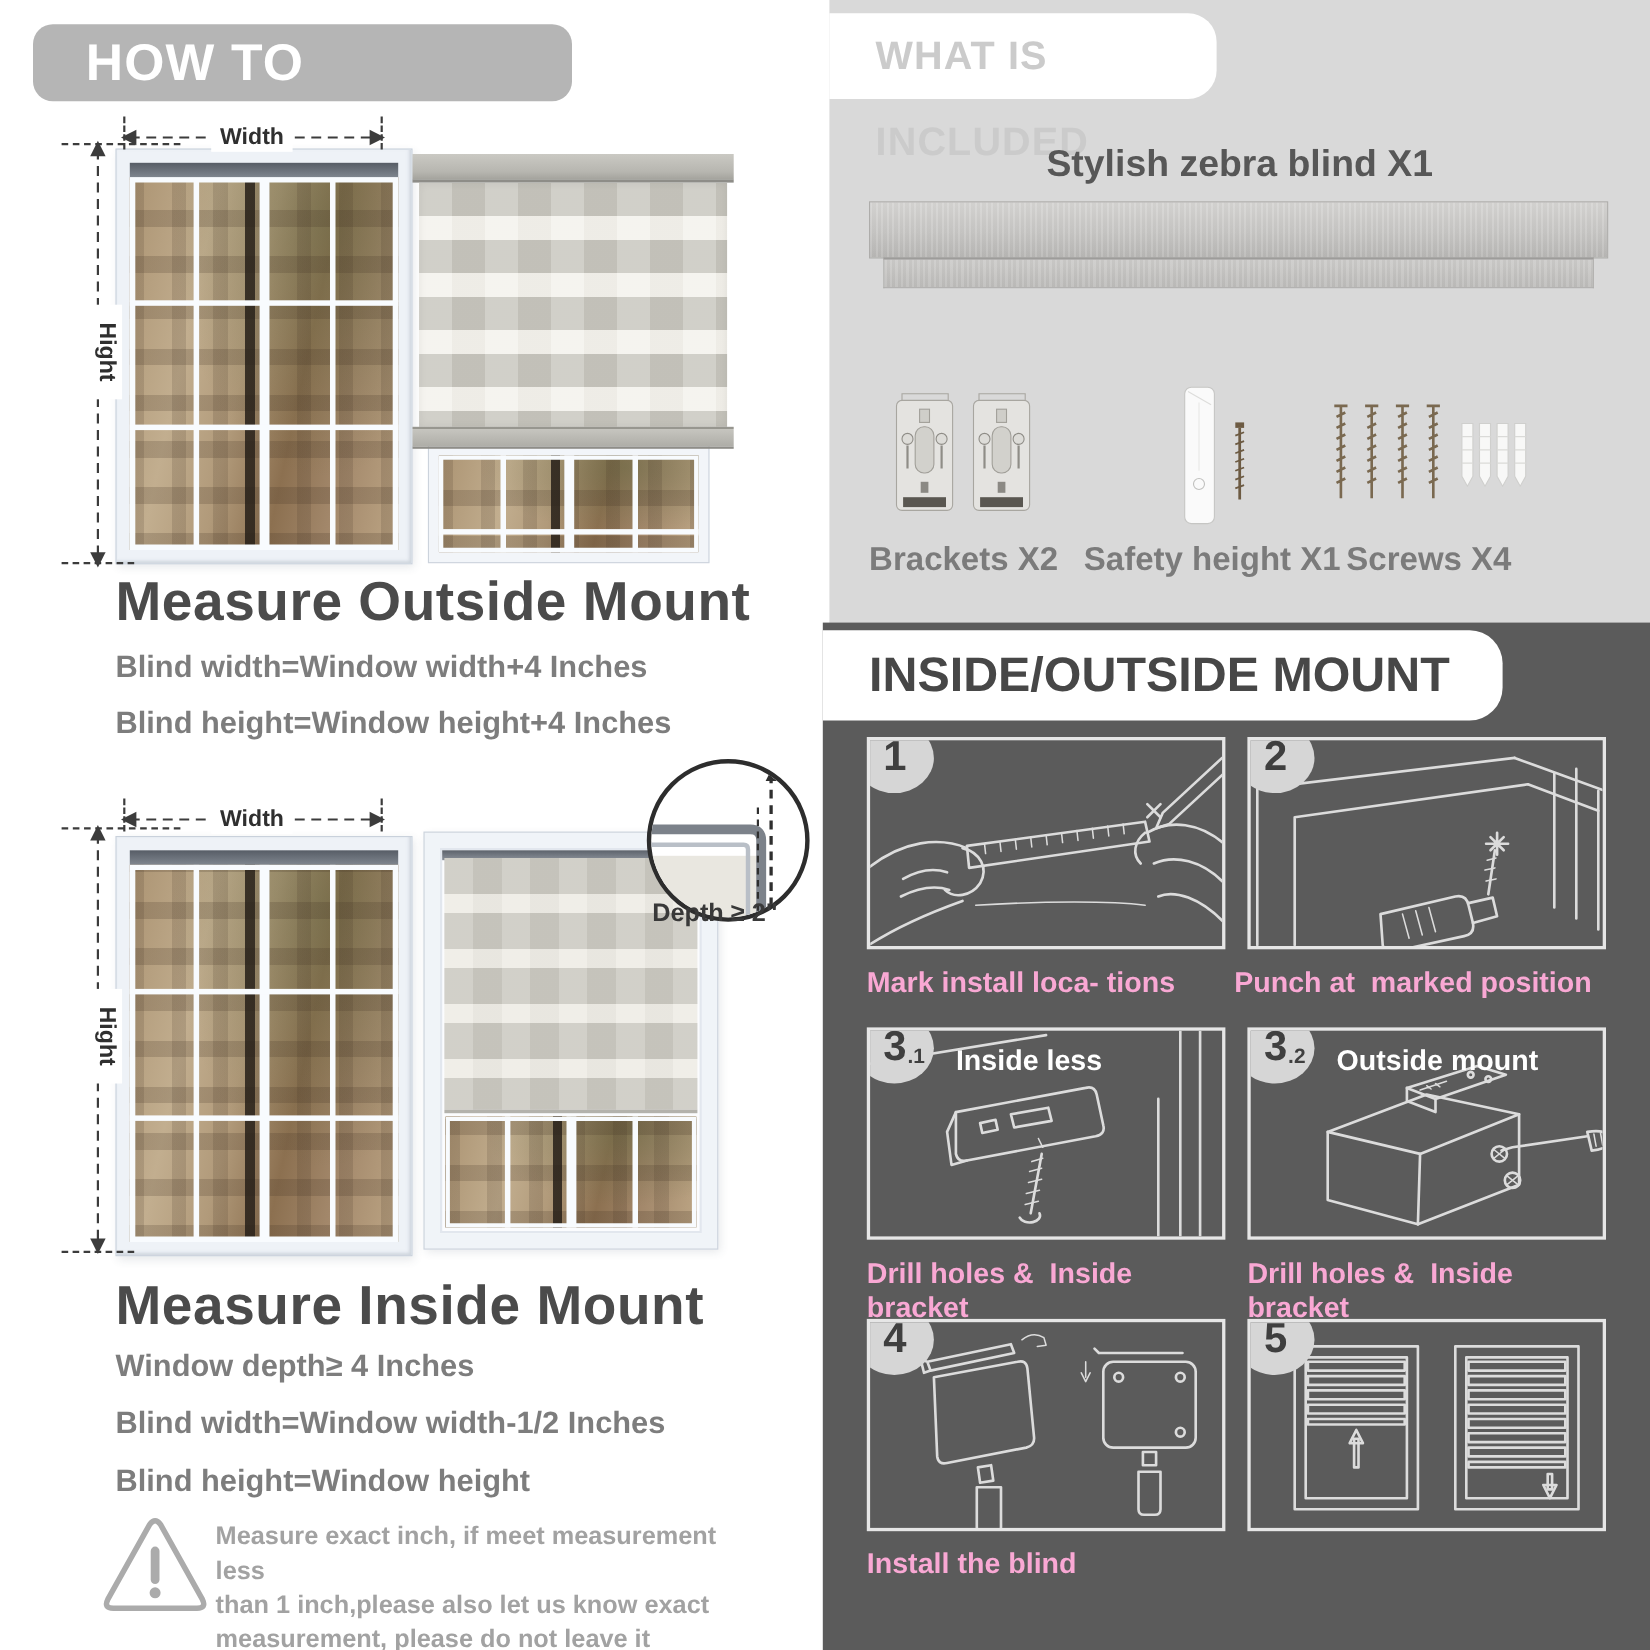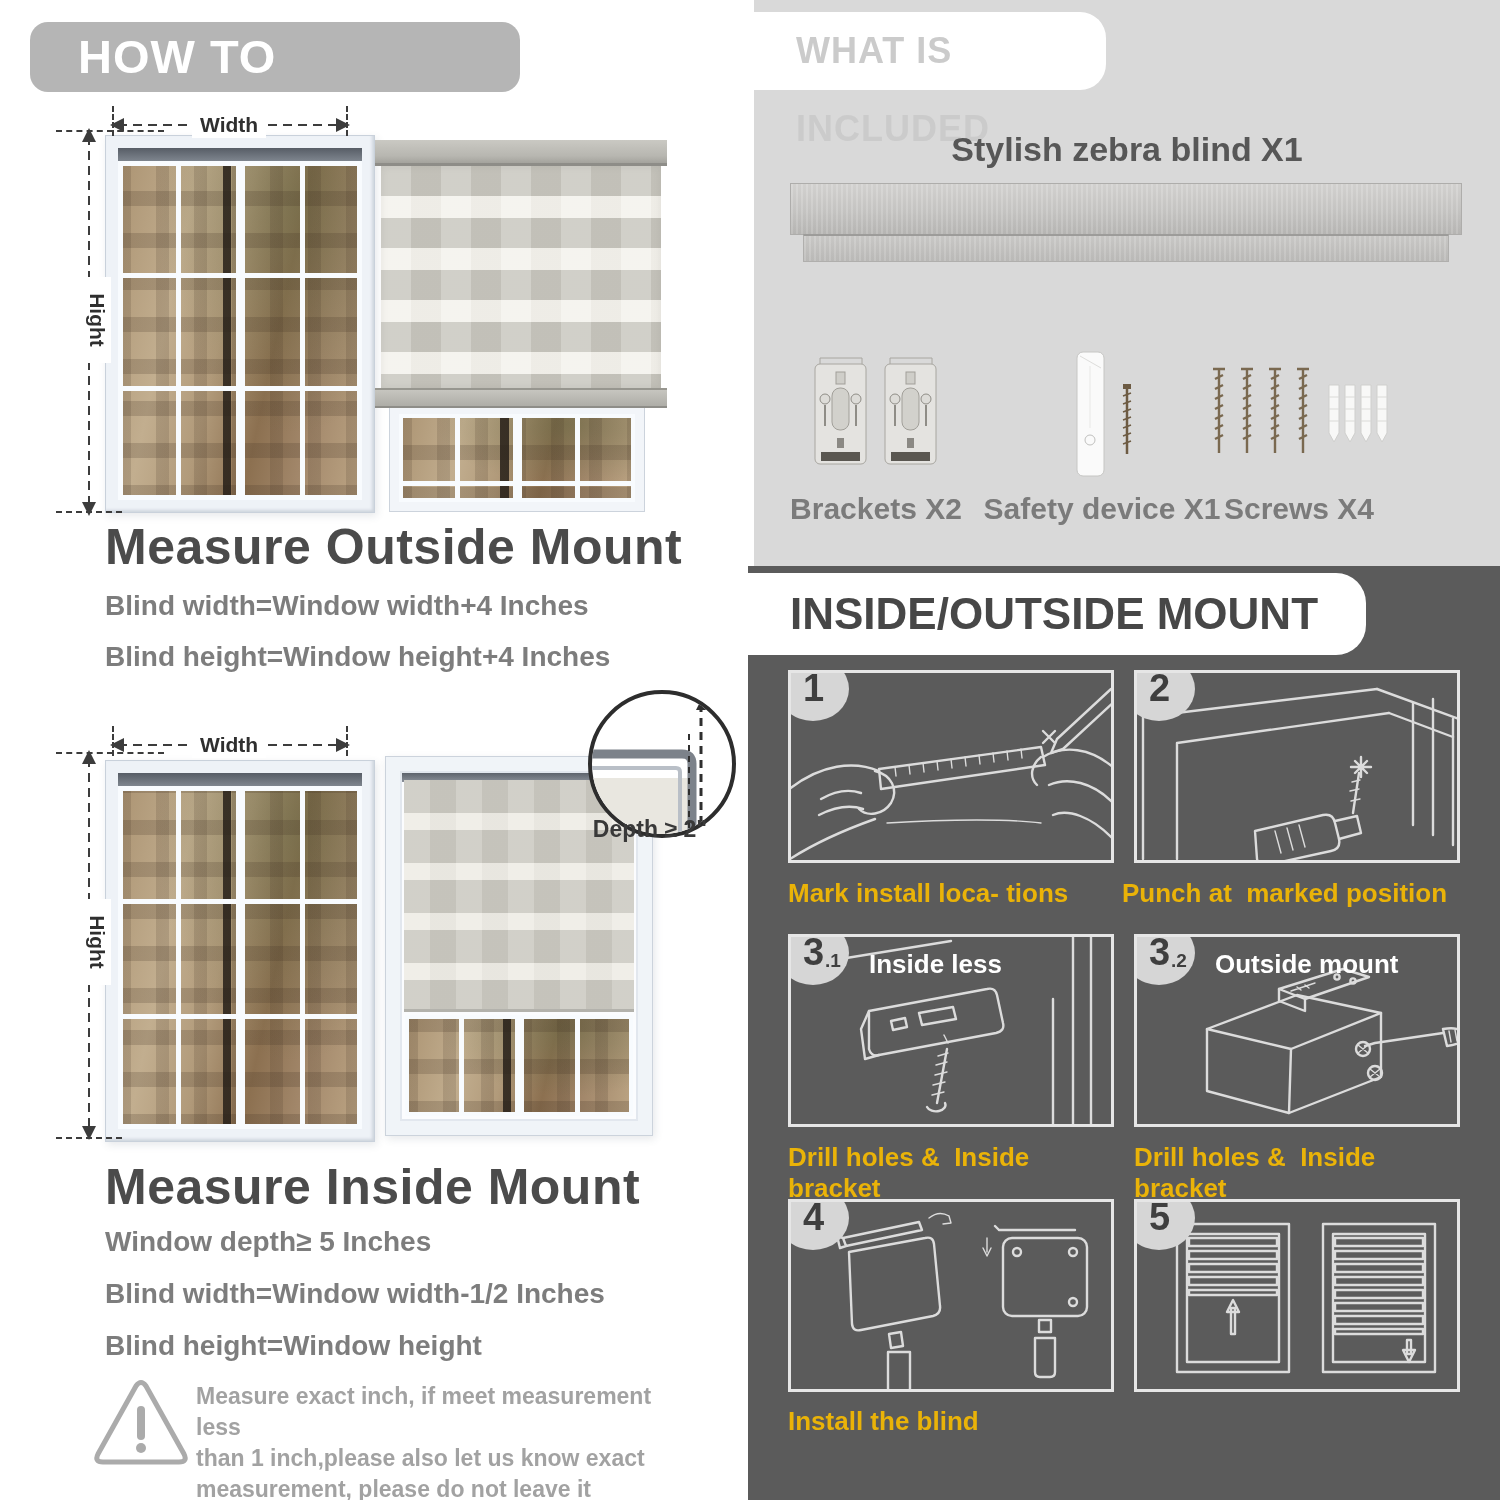--- a/index.html
+++ b/index.html
@@ -94,21 +94,21 @@
   .pill-mount{position:absolute;left:0;top:7px;width:618px;height:82px;background:#fff;
     border-radius:0 30px 30px 0;color:#474747;font-size:44px;font-weight:700;line-height:82px;
     padding-left:42px;box-sizing:border-box;}
   .step-panel{position:absolute;width:326px;height:193px;border:3px solid #e6e6e6;background:#5b5b5b;
     overflow:hidden;box-sizing:border-box;}
   .badge{position:absolute;left:-14px;top:-16px;width:72px;height:64px;background:#d6d6d6;
     border-radius:50%;z-index:3;}
   .badge-num{position:absolute;left:26px;top:12px;font-size:38px;font-weight:700;color:#3f3f3f;line-height:1;}
   .badge-sub{position:absolute;left:48px;top:30px;font-size:19px;font-weight:700;color:#3f3f3f;line-height:1;}
   .step-title{position:absolute;left:78px;top:12px;font-size:26px;font-weight:700;color:#fff;z-index:3;}
-  .step-caption{position:absolute;width:340px;font-size:26px;font-weight:700;color:#eab308;white-space:pre-wrap;}
+  .step-caption{position:absolute;width:340px;font-size:26px;font-weight:700;color:#f9a8d4;white-space:pre-wrap;}
   .line-art{position:absolute;left:0;top:0;width:100%;height:100%;}
   .line-art *{stroke:#dcdcdc;stroke-width:2.4;fill:none;stroke-linecap:round;stroke-linejoin:round;}
   .line-art .fl{fill:#cfcfcd;stroke:none;}
   .line-art .thin{stroke-width:1.4;}
 </style>
 </head>
 <body>
 
 <div class="page">
 
@@ -206,21 +206,21 @@
       <path d="M-4,60 H90 Q100,60 100,70 V144" stroke="#7c828a" stroke-width="9" fill="none"></path>
       <path d="M-4,74 H84 Q88,74 88,78 V144" stroke="#b9bfc7" stroke-width="4" fill="none"></path>
       <line x1="109" y1="10" x2="109" y2="136" stroke="#2f2f2f" stroke-width="3" stroke-dasharray="8 6"></line>
       <line x1="97" y1="40" x2="97" y2="136" stroke="#2f2f2f" stroke-width="2" stroke-dasharray="6 5"></line>
       <polygon points="109,6 104,16 114,16" fill="#2f2f2f"></polygon>
     </svg>
   </div>
   <div class="depth-label" style="left:568px;top:816px;width:164px;">Depth ≥ 2"</div>
 
   <div class="sec-title" style="top:1158px;">Measure Inside Mount</div>
-  <div class="sec-line" style="top:1226px;">Window depth≥ 5 Inches</div>
+  <div class="sec-line" style="top:1226px;">Window depth≥ 4 Inches</div>
   <div class="sec-line" style="top:1278px;">Blind width=Window width-1/2 Inches</div>
   <div class="sec-line" style="top:1330px;">Blind height=Window height</div>
 
   <svg class="abs" style="left:92px;top:1378px;" width="98" height="92" viewBox="0 0 98 92">
     <path d="M44,8 Q49,1 54,8 L92,76 Q96,84 87,84 L11,84 Q2,84 6,76 Z" fill="none" stroke="#ababab" stroke-width="5" stroke-linejoin="round"></path>
     <line x1="49" y1="32" x2="49" y2="58" stroke="#ababab" stroke-width="8" stroke-linecap="round"></line>
     <circle cx="49" cy="70" r="5" fill="#ababab"></circle>
   </svg>
   <div class="warn-text">
     <div>Measure exact inch, if meet measurement less</div>
@@ -269,21 +269,21 @@
         <svg width="110" height="130" viewBox="0 0 110 130">
           <rect x="30" y="2" width="27" height="124" rx="6" fill="#fdfdfd" fill-opacity="0.9" stroke="#c6c6c4"></rect>
           <path d="M33,6 L54,18" stroke="#dddddb" fill="none"></path>
           <line x1="43" y1="16" x2="43" y2="78" stroke="#e8e8e6"></line>
           <circle cx="43" cy="90" r="5" fill="none" stroke="#c0c0be"></circle>
           <rect x="76" y="34" width="8" height="5" fill="#6d5b43"></rect>
           <line x1="80" y1="39" x2="80" y2="104" stroke="#6d5b43" stroke-width="2.5"></line>
           <path d="M76,46 l8,-3 M76,54 l8,-3 M76,62 l8,-3 M76,70 l8,-3 M76,78 l8,-3 M76,86 l8,-3 M76,94 l8,-3" stroke="#6d5b43" stroke-width="1.6" fill="none"></path>
         </svg>
       </div>
-      <div class="inc-label">Safety device X1</div>
+      <div class="inc-label">Safety height X1</div>
     </div>
 
     <div class="inc-item" style="left:425px;width:240px;">
       <div class="inc-img">
         <svg width="180" height="104" viewBox="0 0 180 104">
           <g stroke="#7a6950" stroke-width="2.4" fill="none">
             <path d="M4,6 h12 M10,6 v84 M6,16 l8,-4 M6,26 l8,-4 M6,36 l8,-4 M6,46 l8,-4 M6,56 l8,-4 M6,66 l8,-4 M6,76 l8,-4"></path>
             <path d="M32,6 h12 M38,6 v84 M34,16 l8,-4 M34,26 l8,-4 M34,36 l8,-4 M34,46 l8,-4 M34,56 l8,-4 M34,66 l8,-4 M34,76 l8,-4"></path>
             <path d="M60,6 h12 M66,6 v84 M62,16 l8,-4 M62,26 l8,-4 M62,36 l8,-4 M62,46 l8,-4 M62,56 l8,-4 M62,66 l8,-4 M62,76 l8,-4"></path>
             <path d="M88,6 h12 M94,6 v84 M90,16 l8,-4 M90,26 l8,-4 M90,36 l8,-4 M90,46 l8,-4 M90,56 l8,-4 M90,66 l8,-4 M90,76 l8,-4"></path>

